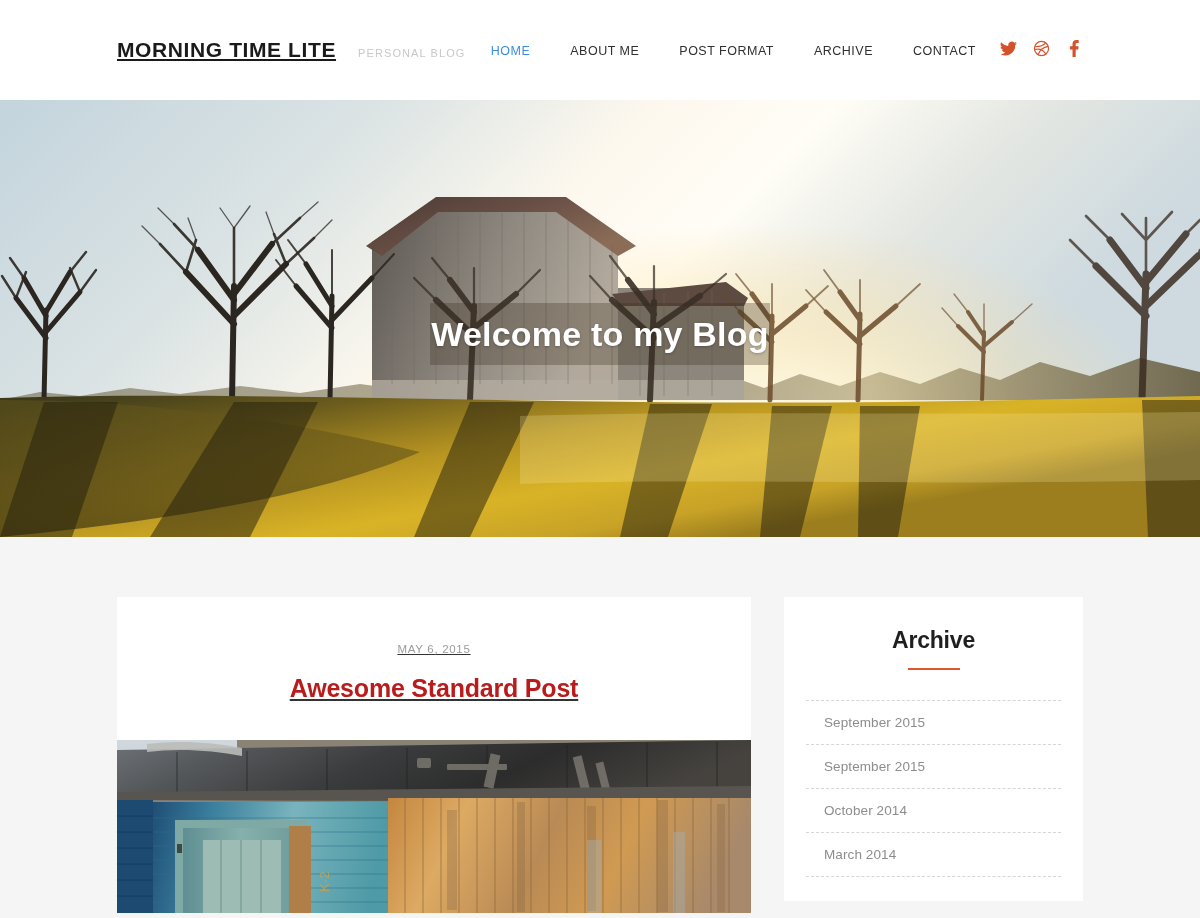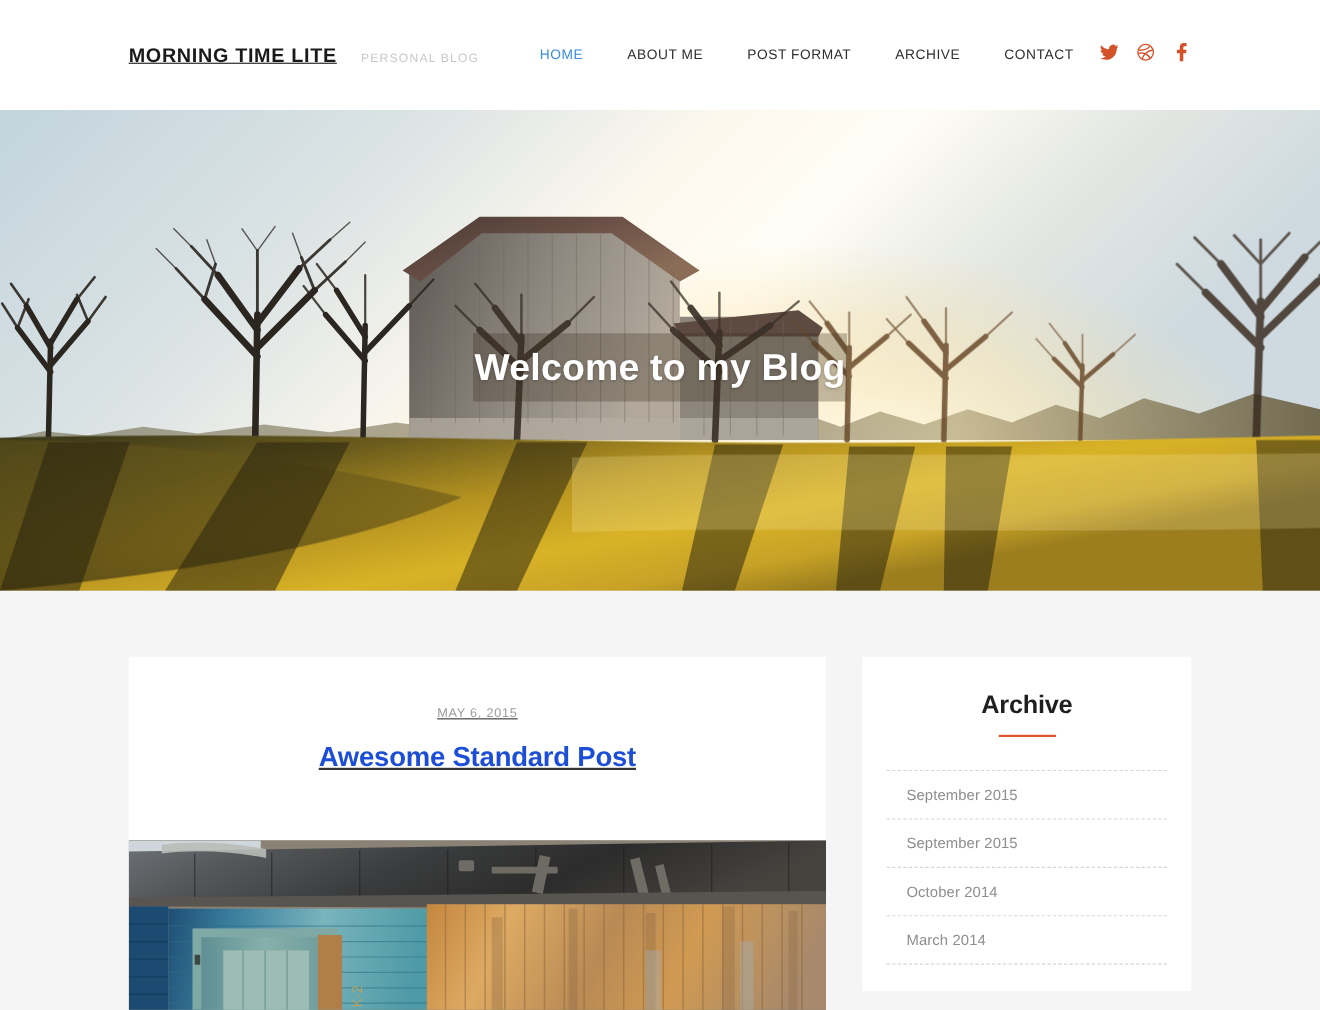--- a/index.html
+++ b/index.html
@@ -27,21 +27,21 @@
     position: relative;
   }
 
   .brand-block {
     display: flex;
     align-items: baseline;
     gap: 22px;
   }
 
   .site-title {
-    font-size: 18px;
+    font-size: 21px;
     font-weight: 700;
     letter-spacing: 0.6px;
     color: #1a1a1a;
     text-transform: uppercase;
     white-space: nowrap;
   }
 
   .site-tagline {
     font-size: 11px;
     letter-spacing: 1.1px;
@@ -161,23 +161,23 @@
     letter-spacing: 0.7px;
     color: #9b9b9b;
     text-transform: uppercase;
     margin-bottom: 18px;
   }
 
   .post-title {
     font-size: 25px;
     font-weight: 700;
     letter-spacing: -0.2px;
-    color: #1d4ed8;
+    color: #b91c1c;
     line-height: 1.25;
-    margin-bottom: 30px;
+    margin-bottom: 6px;
   }
 
   .post-cats {
     font-size: 11.5px;
     letter-spacing: 0.6px;
     text-transform: uppercase;
   }
   .post-cat-link {
     color: #e2744d;
     text-decoration: none;

